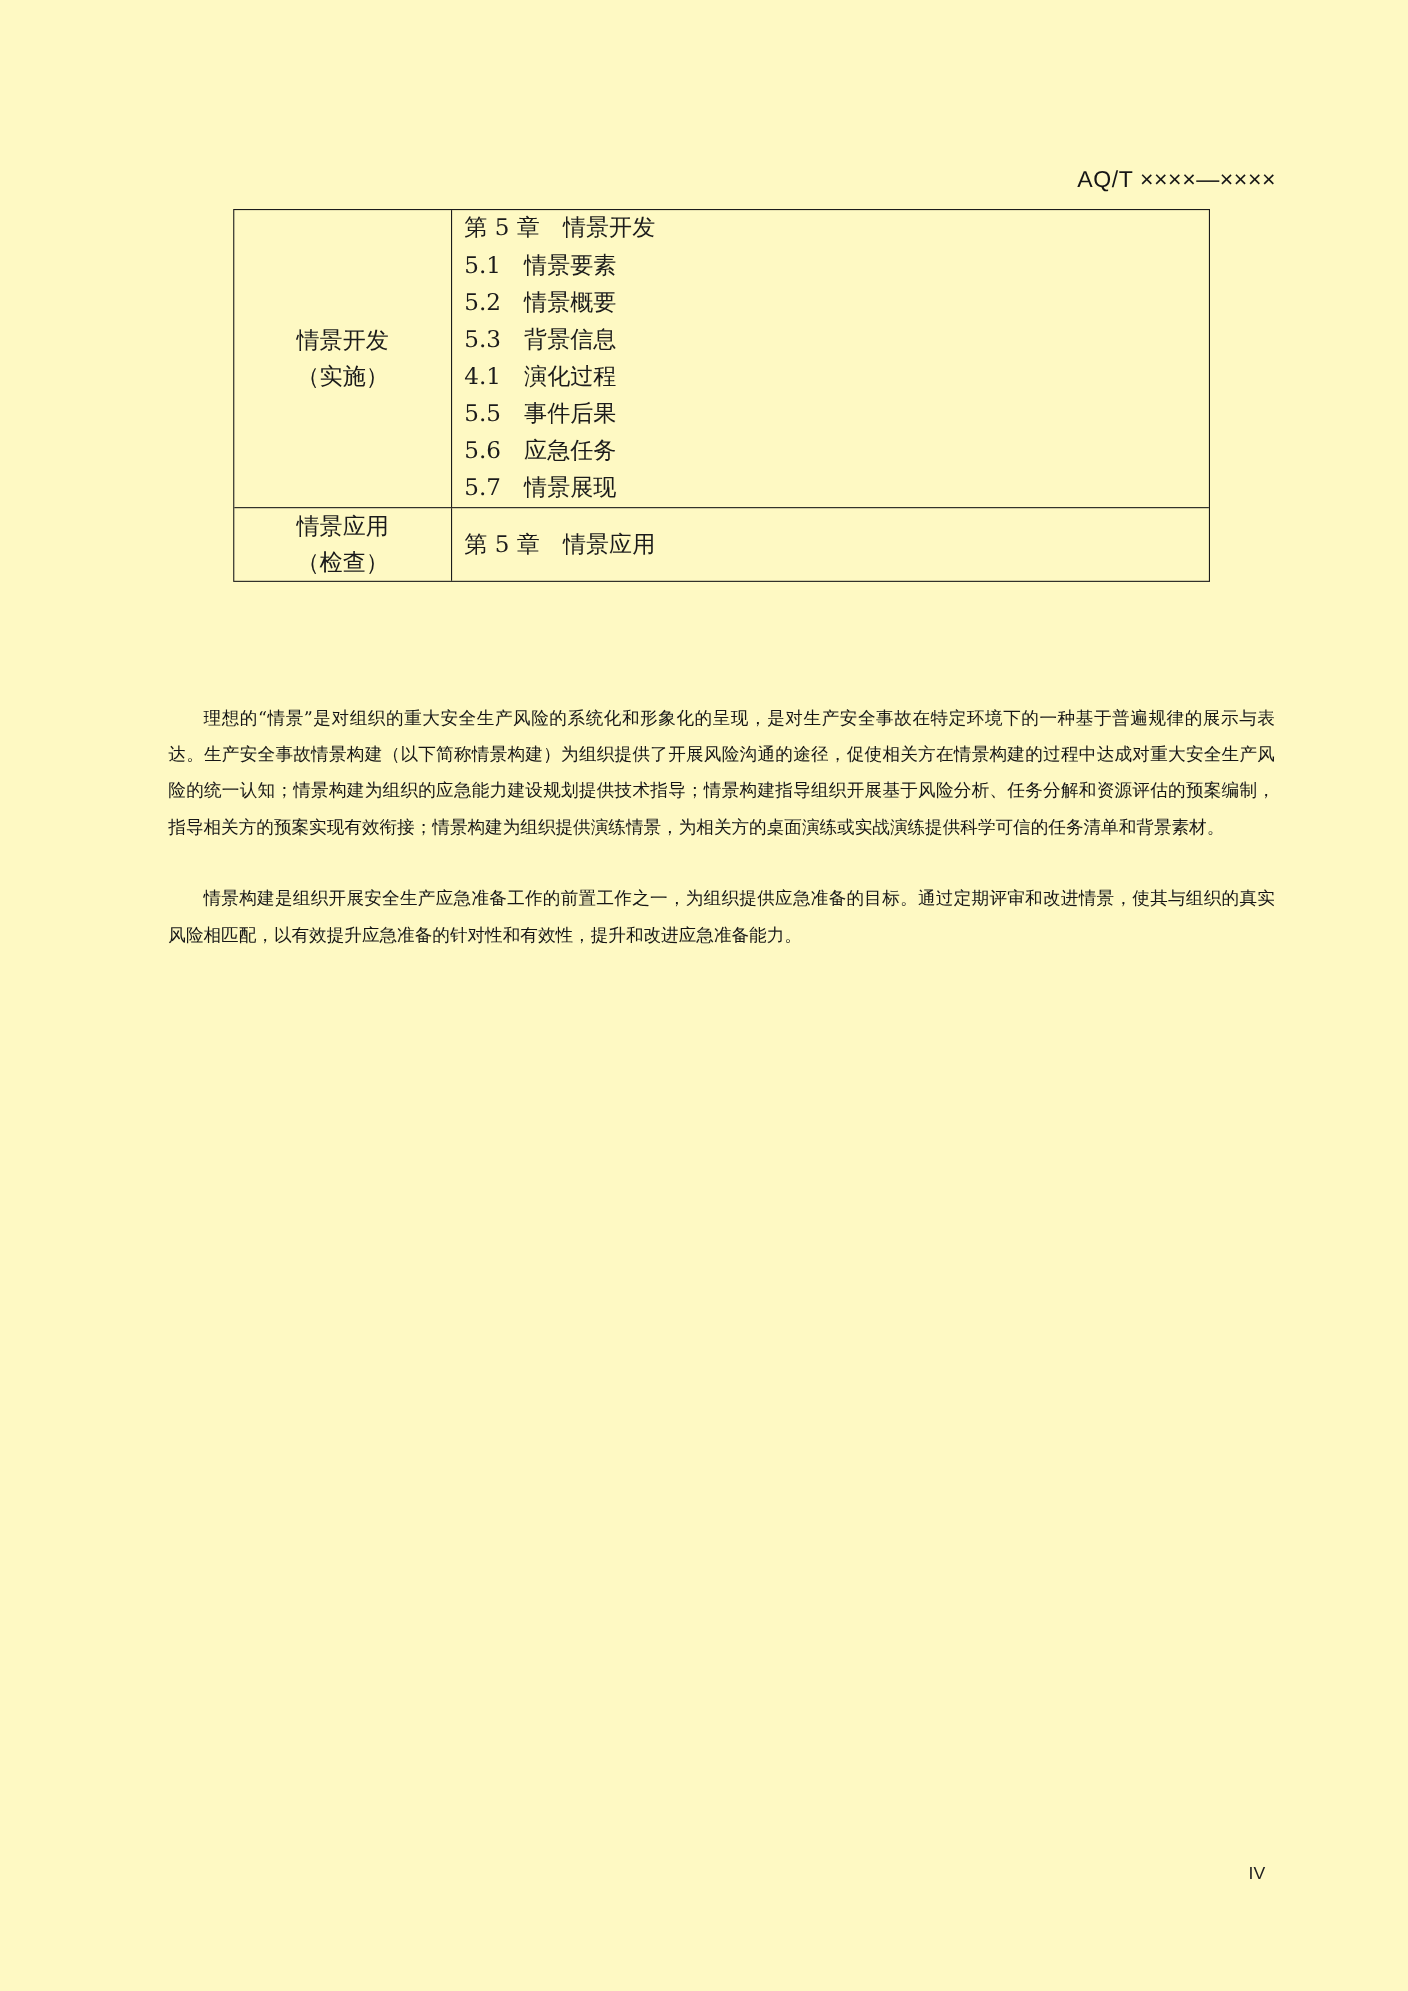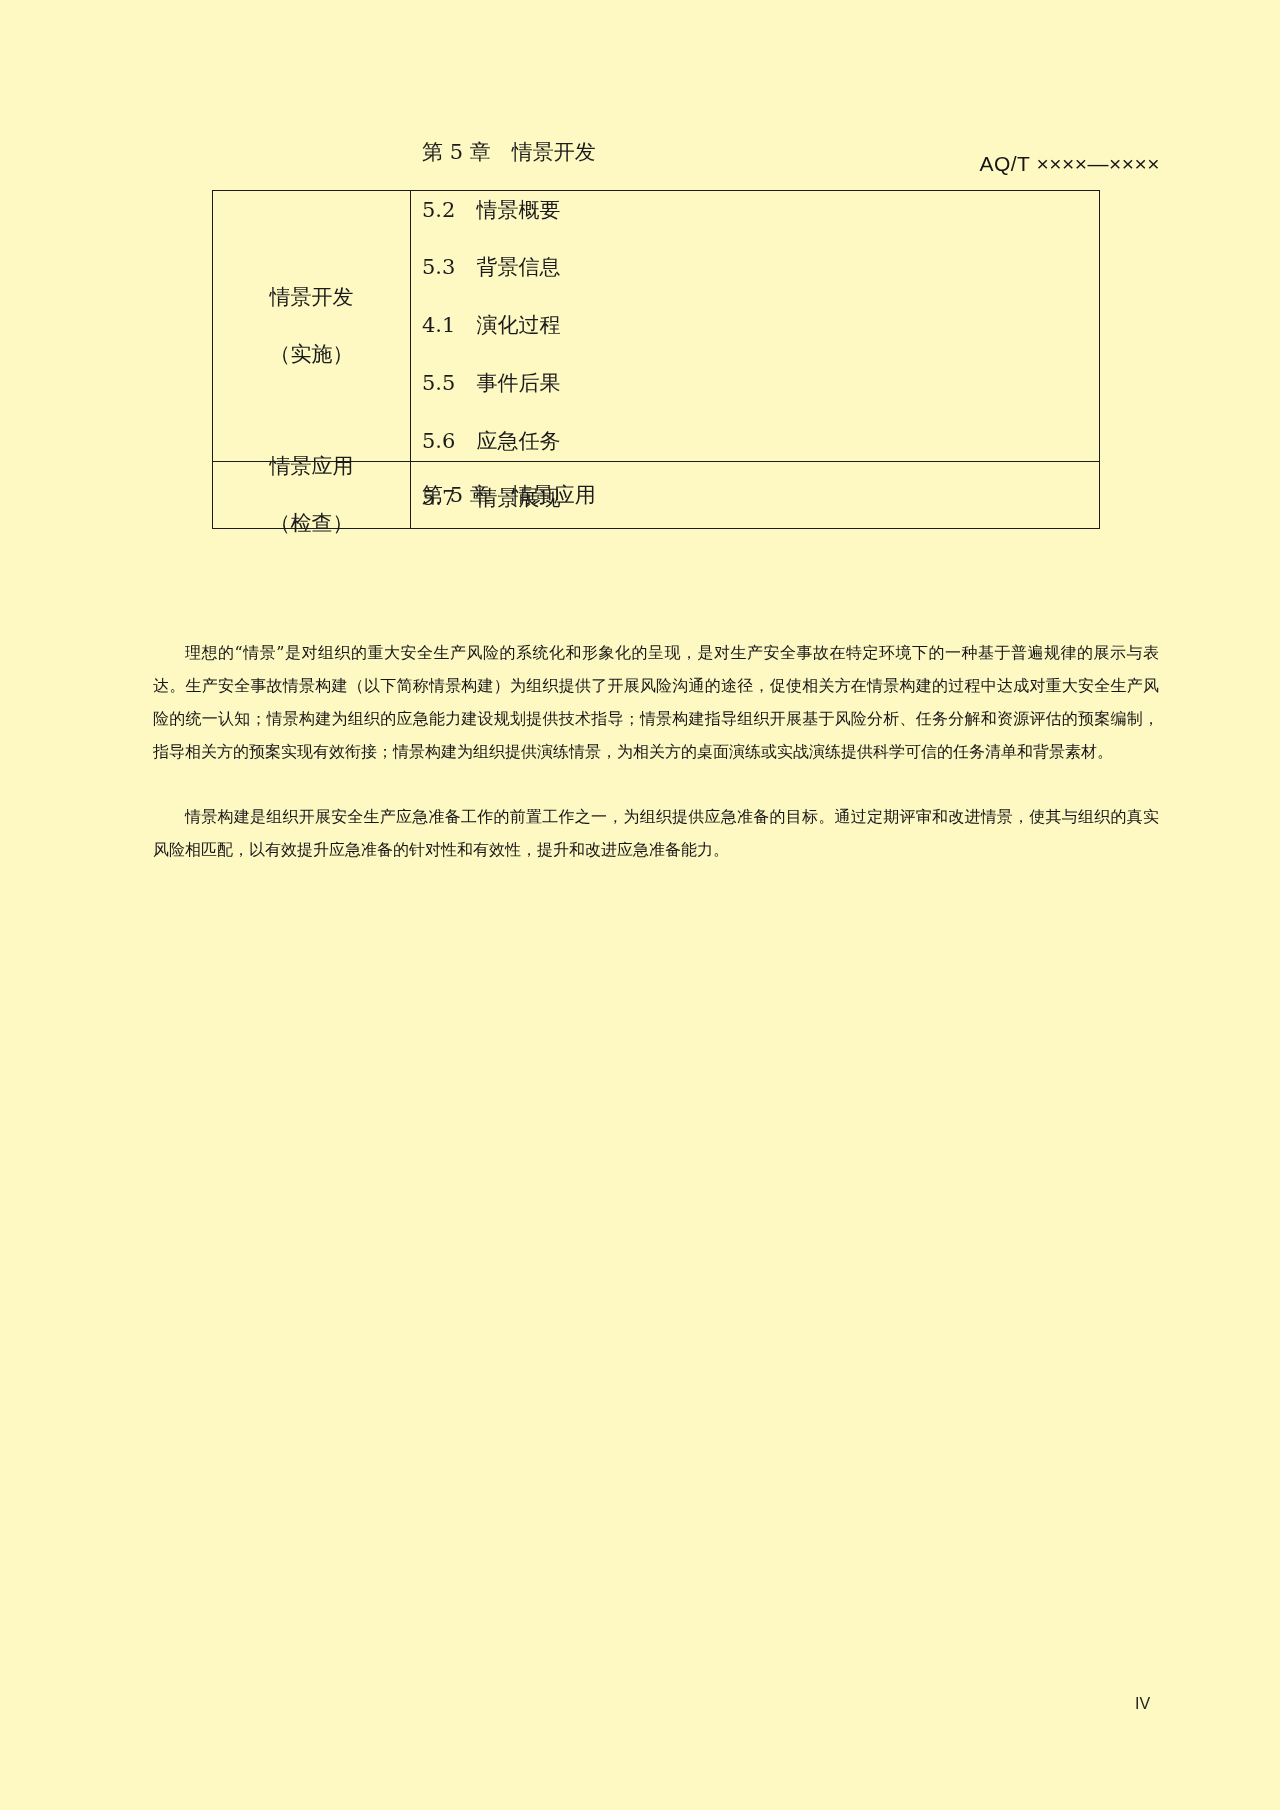--- a/index.html
+++ b/index.html
@@ -30,21 +30,21 @@
     position: absolute;
     left: 212px;
     top: 190px;
     width: 888px;
     border: 1.5px solid #1c1c1c;
     box-sizing: border-box;
     font-size: 21px;
   }
   .t-row { display: flex; }
   .t-row + .t-row { border-top: 1px solid #1c1c1c; }
-  .t-cell { box-sizing: border-box; gap: 24px; }
+  .t-cell { box-sizing: border-box; }
   .stage-cell {
     width: 198px;
     flex: 0 0 198px;
     border-right: 1px solid #1c1c1c;
     display: flex;
     flex-direction: column;
     justify-content: center;
     align-items: center;
     text-align: center;
     line-height: 33px;
@@ -97,20 +97,21 @@
 
   <div class="doc-table">
 
     <div class="t-row row-dev">
       <div class="t-cell stage-cell">
         <div>情景开发</div>
         <div>（实施）</div>
       </div>
       <div class="t-cell chapter-cell">
         <div class="ch-line">第 5 章　情景开发</div>
+        <div class="ch-line">5.1　情景要素</div>
         <div class="ch-line">5.2　情景概要</div>
         <div class="ch-line">5.3　背景信息</div>
         <div class="ch-line">4.1　演化过程</div>
         <div class="ch-line">5.5　事件后果</div>
         <div class="ch-line">5.6　应急任务</div>
         <div class="ch-line">5.7　情景展现</div>
       </div>
     </div>
 
     <div class="t-row row-app">

